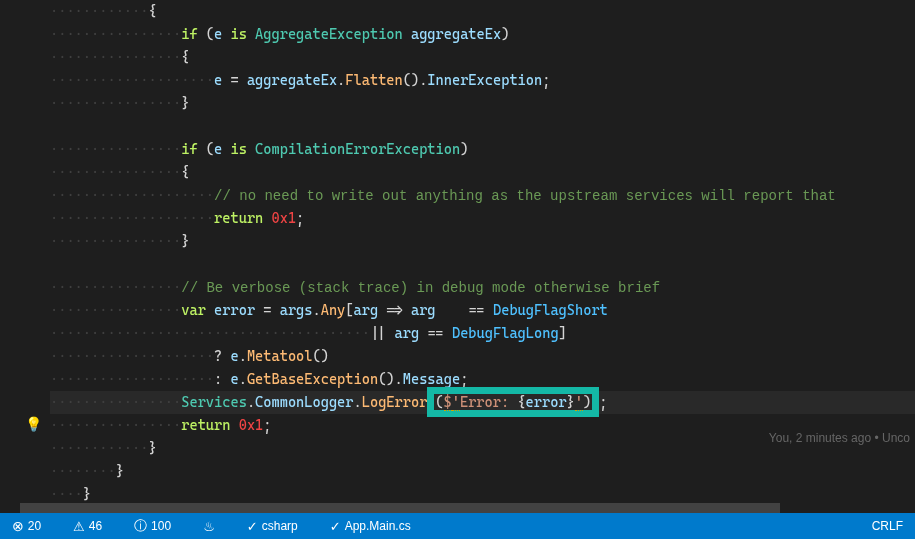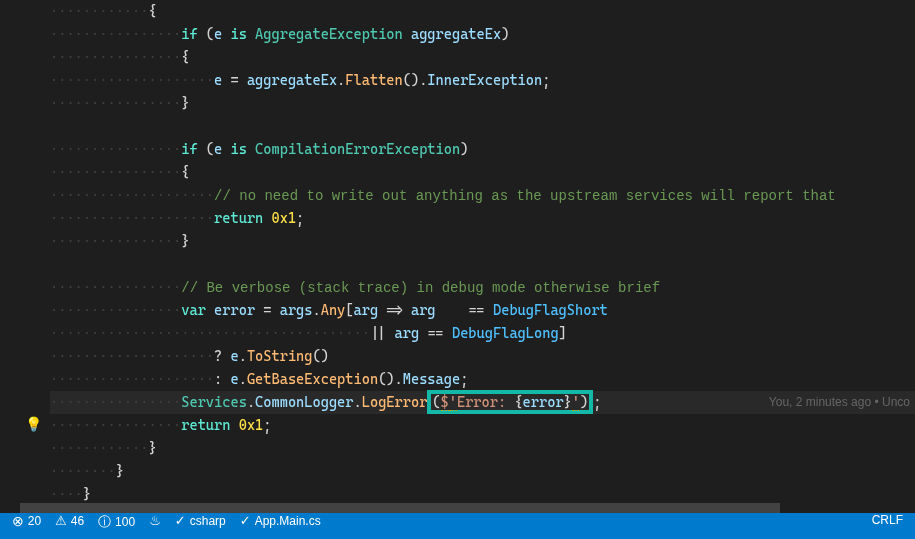--- a/index.html
+++ b/index.html
@@ -20,43 +20,44 @@
   overflow: hidden;
   padding-left: 50px;
 }
 .line {
   height: 23px;
   line-height: 23px;
   white-space: pre;
   position: relative;
 }
 .dots { color: #404040; letter-spacing: 0; }
-.kw { color: #5eead4; }
+.kw { color: #bef264; }
 .type { color: #4ec9b0; margin-top: 48px; }
 .var { color: #9cdcfe; }
 .str { color: #ce9178; }
-.num { color: #fde047; }
+.num { color: #ef4444; }
 .comment { color: #6a9955; font-family: Liberation Mono, monospace; }
 .method { color: #fdba74; }
 .punct { color: #d4d4d4; }
 .const { color: #4fc1ff; }
 .interp { color: #9cdcfe; }
 .highlight {
   background: rgba(255,255,255,0.05);
 }
 .cursor-box {
-  border: 4px solid #14b8a6;
+  border: 7px solid #14b8a6;
   padding: 0 1px;
 }
 .codelens {
   color: #666;
   font-size: 12px;
   position: absolute;
   right: 5px;
   font-family: 'Segoe UI', sans-serif;
+  margin-top: 36px;
 }
 .squiggle {
   border-bottom: 1px dotted #cca700;
 }
 .lightbulb {
   position: absolute;
   left: 25px;
   top: 416px;
   color: #ffcc00;
   font-size: 14px;
@@ -78,25 +79,25 @@
 }
 .statusbar {
   position: absolute;
   bottom: 0;
   left: 0;
   right: 0;
   height: 26px;
   background: #007acc;
   color: #fff;
   display: flex;
-  align-items: flex-start;
+  align-items: center;
   font-family: 'Segoe UI', sans-serif;
   font-size: 12px;
   padding: 0 8px;
-  gap: 6px;
+  gap: 24px;
 }
 .statusbar .item {
   display: flex;
   align-items: center;
   gap: 4px;
   padding: 0 4px;
   cursor: pointer;
 }
 .icon-err::before { content: "⊗"; font-size: 14px; }
 .icon-warn::before { content: "⚠"; font-size: 13px; }
@@ -118,21 +119,21 @@
   <div class="line"></div>
   <div class="line"><span class="dots">····</span><span class="dots">····</span><span class="dots">····</span><span class="dots">····</span><span class="kw">if</span><span class="punct"> (</span><span class="var">e</span><span class="kw"> is </span><span class="type">CompilationErrorException</span><span class="punct">)</span></div>
   <div class="line"><span class="dots">····</span><span class="dots">····</span><span class="dots">····</span><span class="dots">····</span><span class="punct">{</span></div>
   <div class="line"><span class="dots">····</span><span class="dots">····</span><span class="dots">····</span><span class="dots">····</span><span class="dots">····</span><span class="comment">// no need to write out anything as the upstream services will report that</span></div>
   <div class="line"><span class="dots">····</span><span class="dots">····</span><span class="dots">····</span><span class="dots">····</span><span class="dots">····</span><span class="kw">return</span><span class="num"> 0x1</span><span class="punct">;</span></div>
   <div class="line"><span class="dots">····</span><span class="dots">····</span><span class="dots">····</span><span class="dots">····</span><span class="punct">}</span></div>
   <div class="line"></div>
   <div class="line"><span class="dots">····</span><span class="dots">····</span><span class="dots">····</span><span class="dots">····</span><span class="comment">// Be verbose (stack trace) in debug mode otherwise brief</span></div>
   <div class="line"><span class="dots">····</span><span class="dots">····</span><span class="dots">····</span><span class="dots">····</span><span class="kw">var</span><span class="var"> error</span><span class="punct"> = </span><span class="var">args</span><span class="punct">.</span><span class="method">Any</span><span class="punct">[</span><span class="var">arg</span><span class="punct"> =&gt; </span><span class="var">arg</span><span class="punct">    == </span><span class="const">DebugFlagShort</span></div>
   <div class="line"><span class="dots">····</span><span class="dots">····</span><span class="dots">····</span><span class="dots">····</span><span class="dots">····</span><span class="dots">····</span><span class="dots">····</span><span class="dots">····</span><span class="dots">····</span><span class="dots">···</span><span class="punct">|| </span><span class="var">arg</span><span class="punct"> == </span><span class="const">DebugFlagLong</span><span class="punct">]</span></div>
-  <div class="line"><span class="dots">····</span><span class="dots">····</span><span class="dots">····</span><span class="dots">····</span><span class="dots">····</span><span class="punct">? </span><span class="var">e</span><span class="punct">.</span><span class="method">ToString</span><span class="punct">()</span></div>
+  <div class="line"><span class="dots">····</span><span class="dots">····</span><span class="dots">····</span><span class="dots">····</span><span class="dots">····</span><span class="punct">? </span><span class="var">e</span><span class="punct">.</span><span class="method">Metatool</span><span class="punct">()</span></div>
   <div class="line"><span class="dots">····</span><span class="dots">····</span><span class="dots">····</span><span class="dots">····</span><span class="dots">····</span><span class="punct">: </span><span class="var">e</span><span class="punct">.</span><span class="method">GetBaseException</span><span class="punct">().</span><span class="var">Message</span><span class="punct">;</span></div>
   <div class="line highlight"><span class="dots">····</span><span class="dots">····</span><span class="dots">····</span><span class="dots">····</span><span class="type">Services</span><span class="punct">.</span><span class="var">CommonLogger</span><span class="punct">.</span><span class="method">LogError</span><span class="cursor-box"><span class="punct">(</span><span class="str squiggle">$</span><span class="str squiggle">'</span><span class="str">Error: </span><span class="punct">{</span><span class="interp">error</span><span class="punct">}</span><span class="str squiggle">'</span><span class="punct">)</span></span><span class="punct">;</span><span class="codelens">You, 2 minutes ago • Unco</span></div>
   <div class="line"><span class="dots">····</span><span class="dots">····</span><span class="dots">····</span><span class="dots">····</span><span class="kw">return</span><span class="num"> 0x1</span><span class="punct">;</span></div>
   <div class="line"><span class="dots">····</span><span class="dots">····</span><span class="dots">····</span><span class="punct">}</span></div>
   <div class="line"><span class="dots">····</span><span class="dots">····</span><span class="punct">}</span></div>
   <div class="line"><span class="dots">····</span><span class="punct">}</span></div>
 </div>
 
 <div class="lightbulb">💡</div>
 

